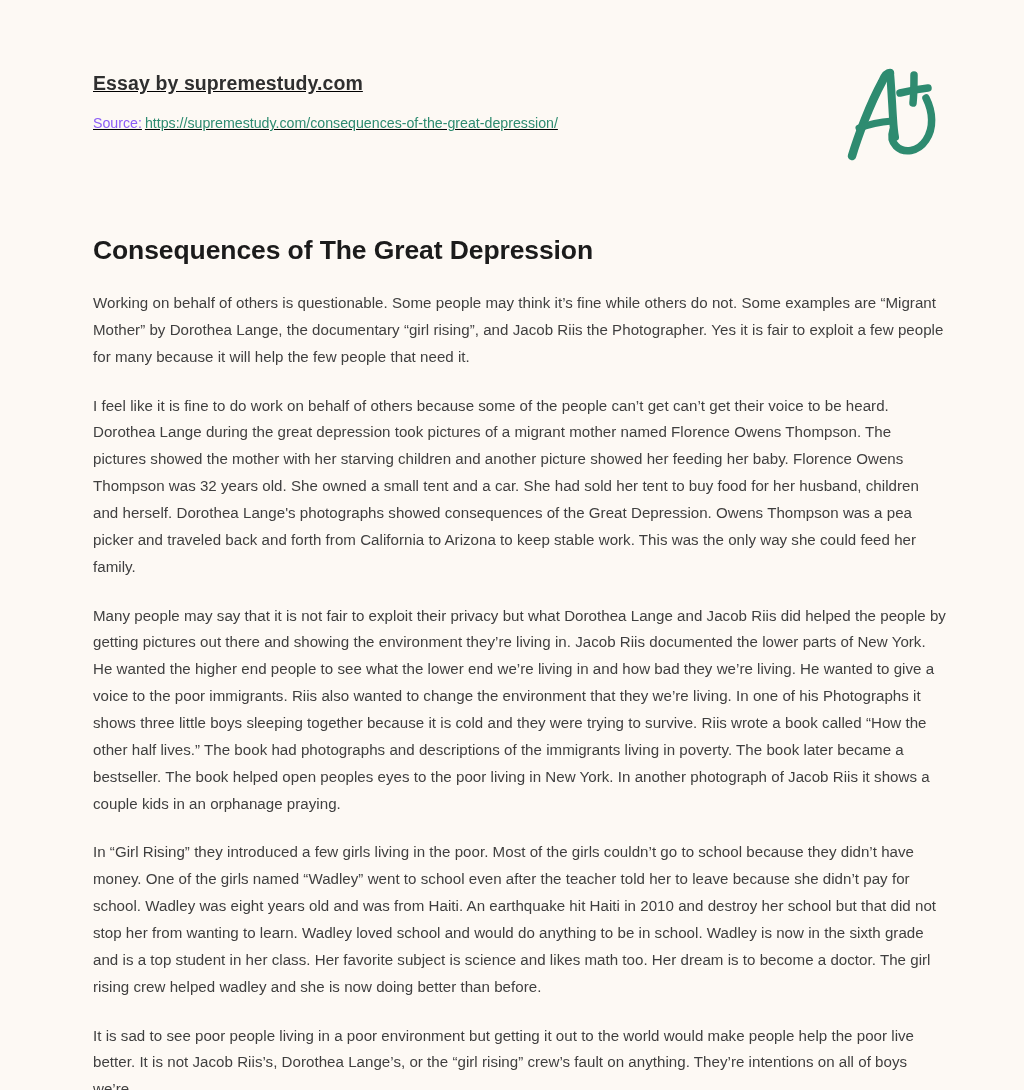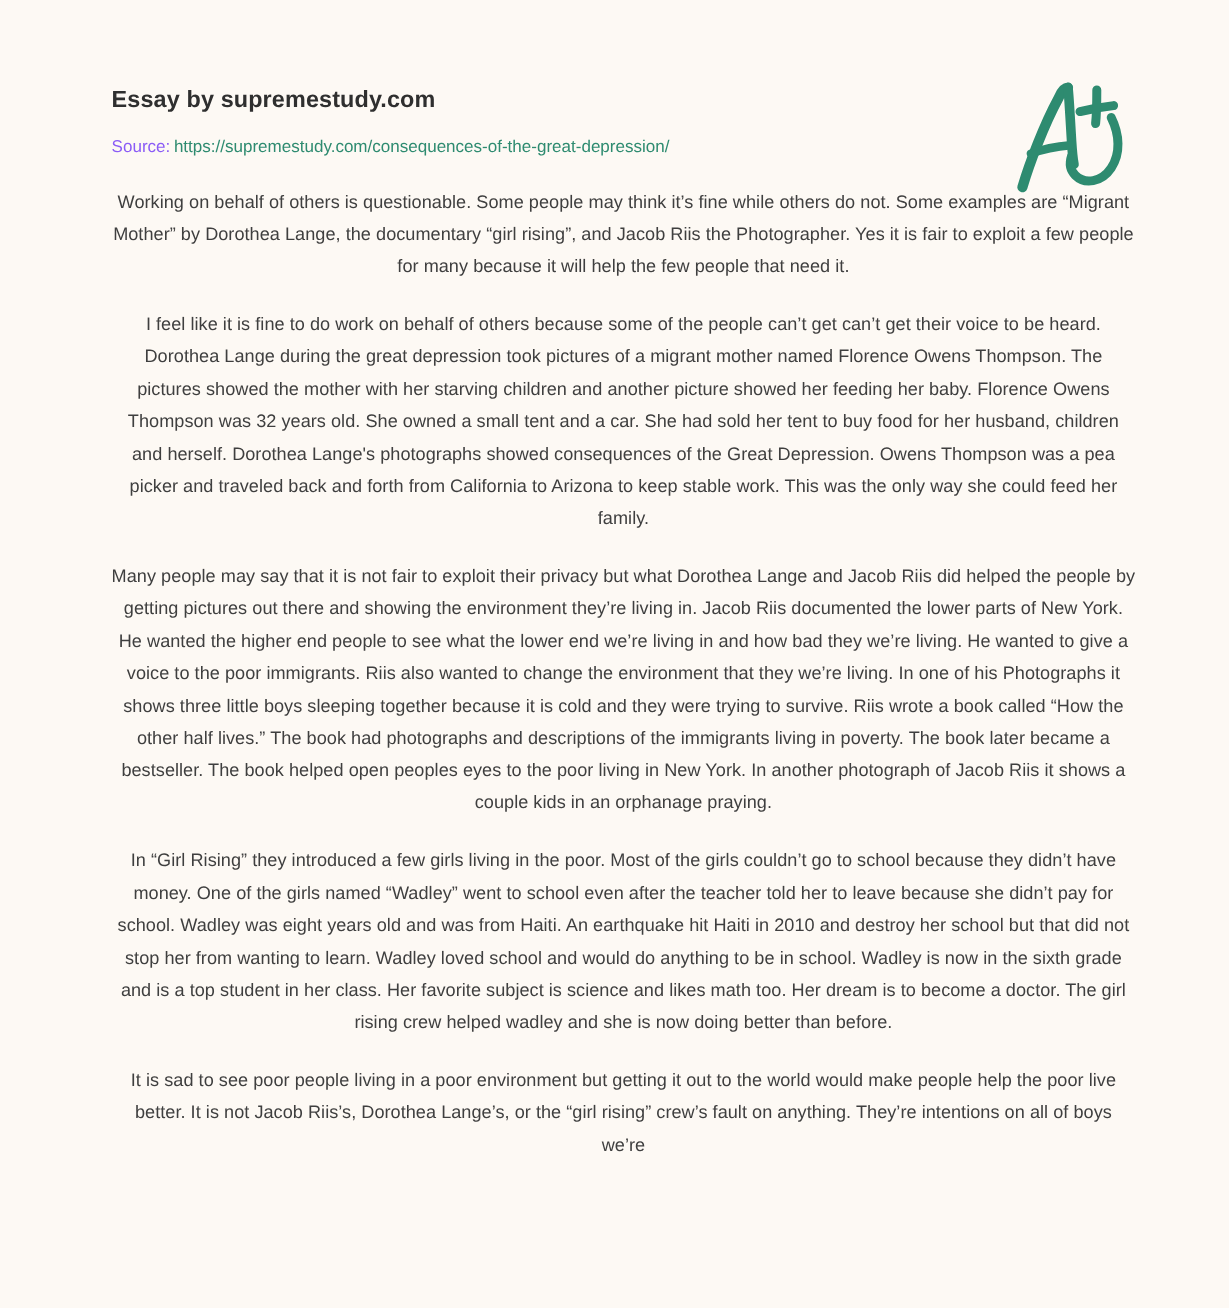--- a/index.html
+++ b/index.html
@@ -20,20 +20,21 @@
     min-height: 1090px;
     box-sizing: border-box;
     overflow: hidden;
   }
 
   
   .header {
     position: relative;
     padding: 72px 102px 0 93px;
     box-sizing: border-box;
+    text-decoration: underline;
   }
 
   .byline {
     font-size: 19.5px;
     font-weight: bold;
     color: #2f2f2f;
     letter-spacing: 0.1px;
     line-height: 1.2;
     margin: 0;
   }
@@ -88,21 +89,21 @@
 
   .article-body {
     margin-top: 23px;
   }
 
   .article-body p {
     margin: 0 0 22px 0;
     font-size: 15.1px;
     line-height: 1.78;
     color: #3f3f3f;
-    text-align: center;
+    text-align: left;
     letter-spacing: 0.03px;
   }
   .article-body p:last-child {
     margin-bottom: 0;
   }
 </style>
 </head>
 <body>
 
 <div class="page">
@@ -128,20 +129,21 @@
 
           <path d="M80 15 C80 24, 80 34, 79 43" stroke-width="7.5"></path>
 
           <path d="M92 38 C99 52, 100 68, 92 80 C84 92, 70 94, 62 86 C58 82, 57 76, 59 70" stroke-width="7.5"></path>
         </g>
       </svg>
     </div>
   </div>
 
   <div class="article">
+    <h1 class="article-title">Consequences of The Great Depression</h1>
 
     <div class="article-body">
       <p>Working on behalf of others is questionable. Some people may think it’s fine while others do not. Some examples are “Migrant Mother” by Dorothea Lange, the documentary “girl rising”, and Jacob Riis the Photographer. Yes it is fair to exploit a few people for many because it will help the few people that need it.</p>
       <p>I feel like it is fine to do work on behalf of others because some of the people can’t get can’t get their voice to be heard. Dorothea Lange during the great depression took pictures of a migrant mother named Florence Owens Thompson. The pictures showed the mother with her starving children and another picture showed her feeding her baby. Florence Owens Thompson was 32 years old. She owned a small tent and a car. She had sold her tent to buy food for her husband, children and herself. Dorothea Lange's photographs showed consequences of the Great Depression. Owens Thompson was a pea picker and traveled back and forth from California to Arizona to keep stable work. This was the only way she could feed her family.</p>
       <p>Many people may say that it is not fair to exploit their privacy but what Dorothea Lange and Jacob Riis did helped the people by getting pictures out there and showing the environment they’re living in. Jacob Riis documented the lower parts of New York. He wanted the higher end people to see what the lower end we’re living in and how bad they we’re living. He wanted to give a voice to the poor immigrants. Riis also wanted to change the environment that they we’re living. In one of his Photographs it shows three little boys sleeping together because it is cold and they were trying to survive. Riis wrote a book called “How the other half lives.” The book had photographs and descriptions of the immigrants living in poverty. The book later became a bestseller. The book helped open peoples eyes to the poor living in New York. In another photograph of Jacob Riis it shows a couple kids in an orphanage praying.</p>
       <p>In “Girl Rising” they introduced a few girls living in the poor. Most of the girls couldn’t go to school because they didn’t have money. One of the girls named “Wadley” went to school even after the teacher told her to leave because she didn’t pay for school. Wadley was eight years old and was from Haiti. An earthquake hit Haiti in 2010 and destroy her school but that did not stop her from wanting to learn. Wadley loved school and would do anything to be in school. Wadley is now in the sixth grade and is a top student in her class. Her favorite subject is science and likes math too. Her dream is to become a doctor. The girl rising crew helped wadley and she is now doing better than before.</p>
       <p>It is sad to see poor people living in a poor environment but getting it out to the world would make people help the poor live better. It is not Jacob Riis’s, Dorothea Lange’s, or the “girl rising” crew’s fault on anything. They’re intentions on all of boys we’re</p>
     </div>
   </div>
 

